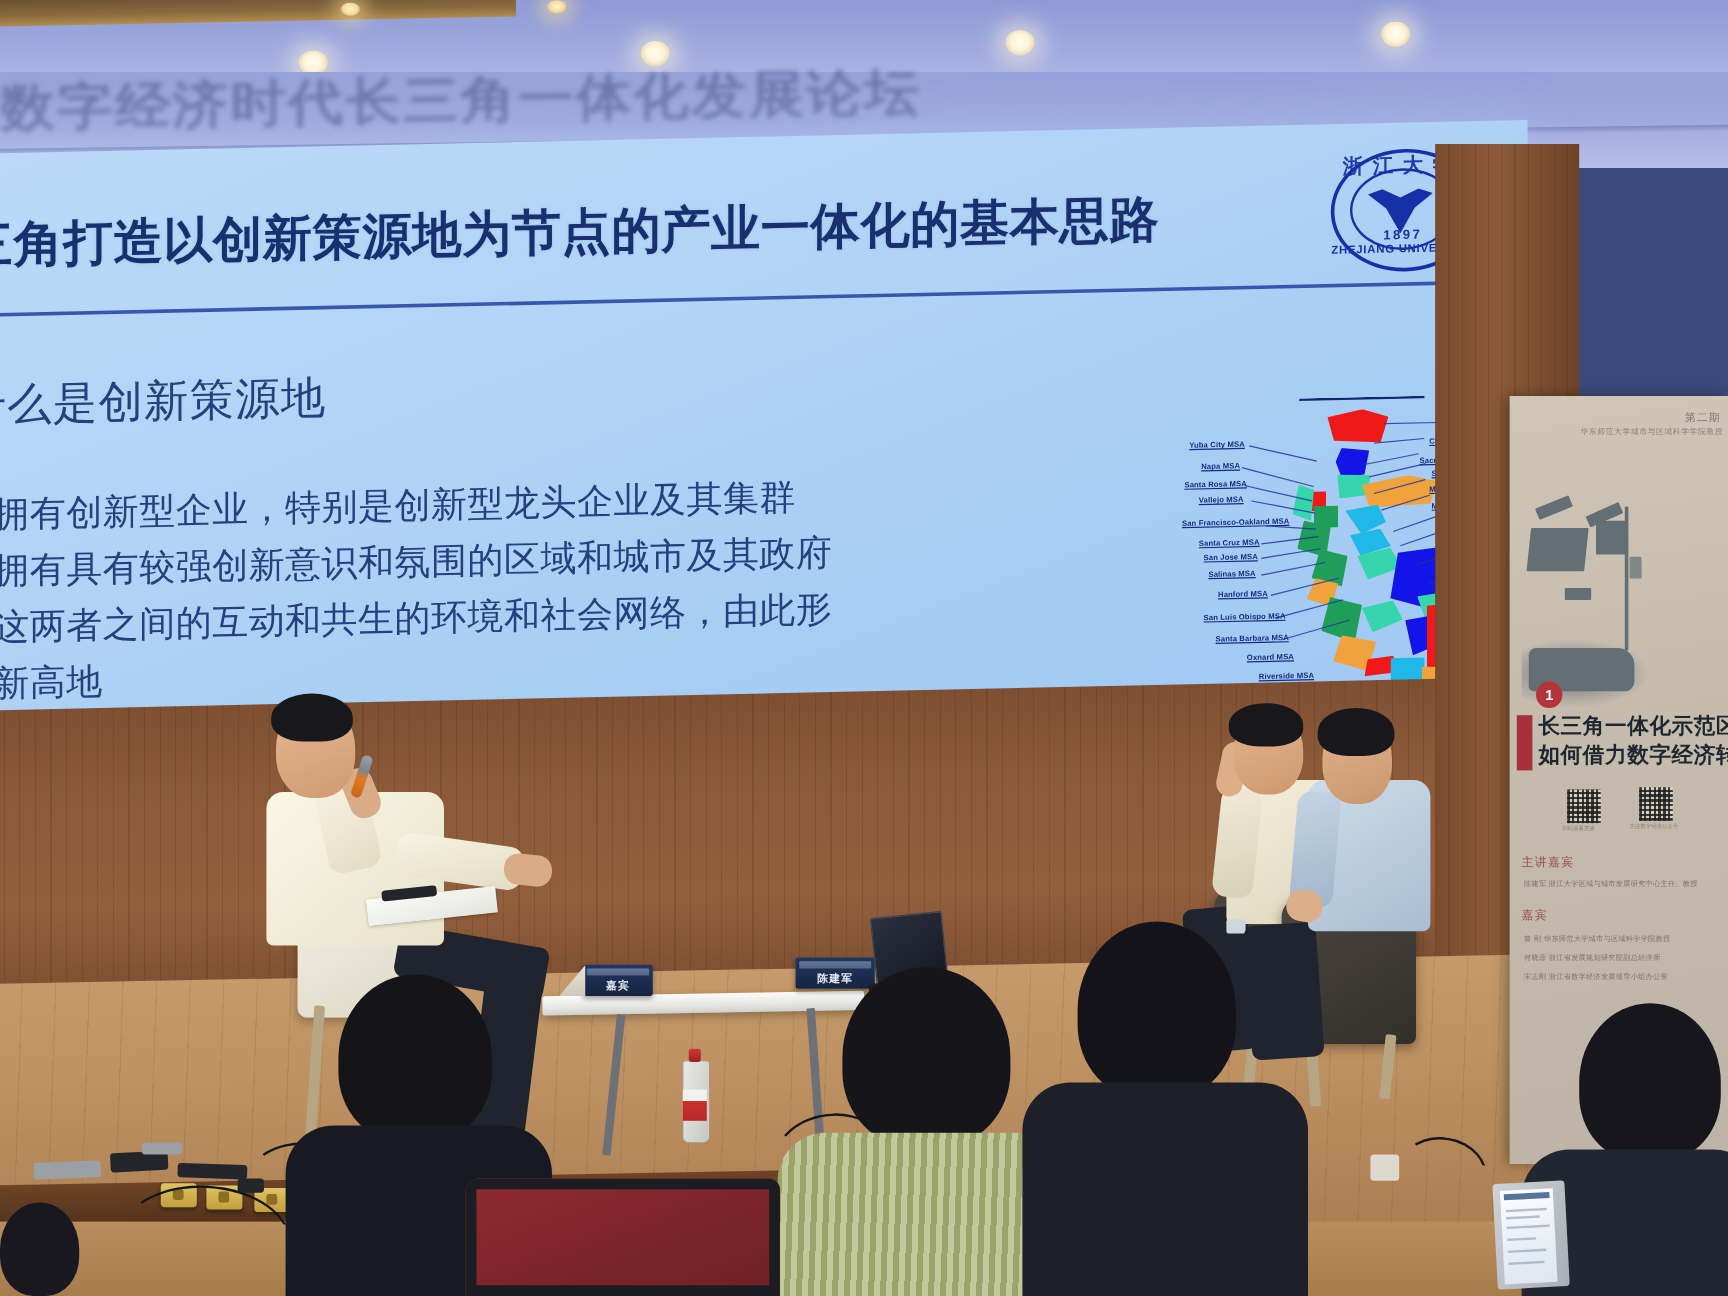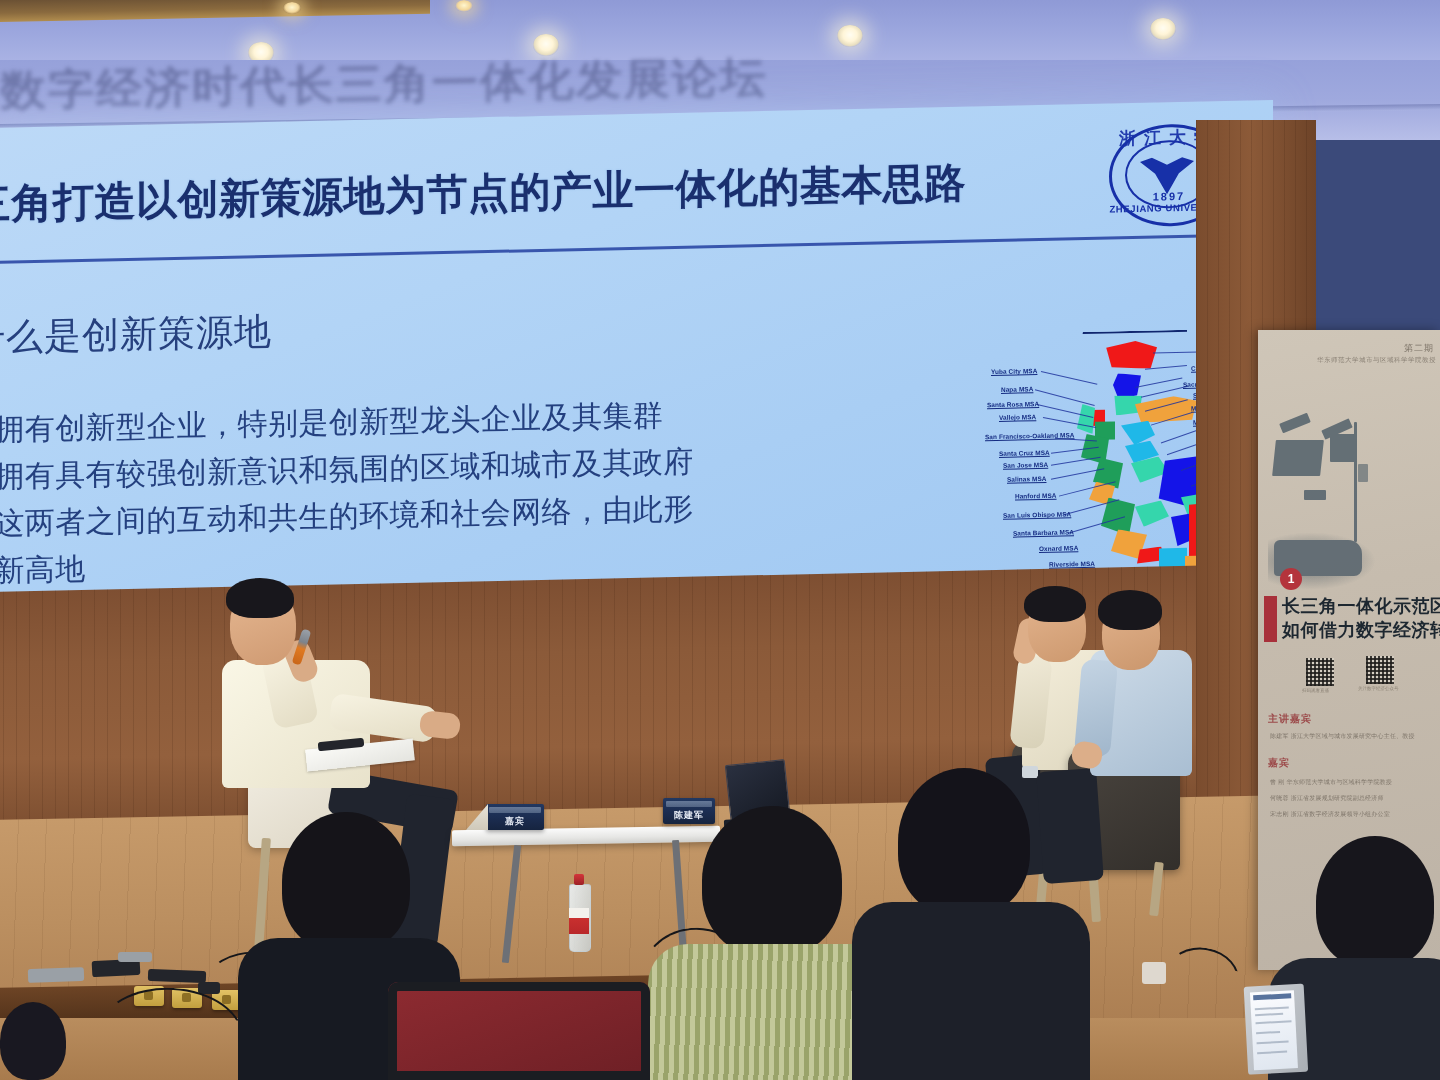--- a/index.html
+++ b/index.html
@@ -212,21 +212,21 @@
   }
   .qr{
     position:absolute;width:28px;height:28px;background:#d8d2c6;
     background-image:
       repeating-linear-gradient(90deg,#2b2b2b 0 2px,transparent 2px 4px),
       repeating-linear-gradient(0deg,#2b2b2b 0 2px,transparent 2px 4px);
     background-blend-mode:multiply;opacity:.85;
   }
   .qr-cap{position:absolute;color:#8a8074;font-size:4.5px;white-space:nowrap;}
   .b-sec{
-    position:absolute;color:#9c4a4a;font-size:10px;font-weight:700;letter-spacing:1px;
+    position:absolute;color:#9c4a4a;font-size:10px;font-weight:400;letter-spacing:1px;
     font-family:"DejaVu Sans",sans-serif;
   }
   .b-line{
     position:absolute;color:#6d6459;font-size:6px;letter-spacing:.2px;white-space:nowrap;
     font-family:"DejaVu Sans",sans-serif;opacity:.8;
   }
 
   
   .table{
     position:absolute;left:452px;top:828px;width:268px;height:16px;
@@ -589,21 +589,21 @@
   <div class="table"></div>
   <div class="table-leg" style="left:508px;top:845px;height:118px;transform:rotate(6deg);"></div>
   <div class="table-leg" style="left:676px;top:840px;height:114px;transform:rotate(-4deg);"></div>
 
   <div class="nameplate" style="left:486px;top:804px;width:58px;">
     <div class="np-strip"></div>
     <div class="np-text">嘉宾</div>
   </div>
   <div class="nameplate-stand" style="left:466px;top:804px;"></div>
 
-  <div class="nameplate" style="left:663px;top:798px;width:52px;">
+  <div class="nameplate" style="left:663px;top:798px;width:66px;">
     <div class="np-strip"></div>
     <div class="np-text">陈建军</div>
   </div>
 
   <div class="laptop-screen" style="left:728px;top:762px;width:58px;height:62px;transform:rotate(-6deg);"></div>
   <div class="laptop-body" style="left:724px;top:818px;width:70px;height:9px;transform:rotate(-3deg);"></div>
 
   <div class="bottle">
     <div class="bottle-body"></div>
     <div class="bottle-label"></div>

